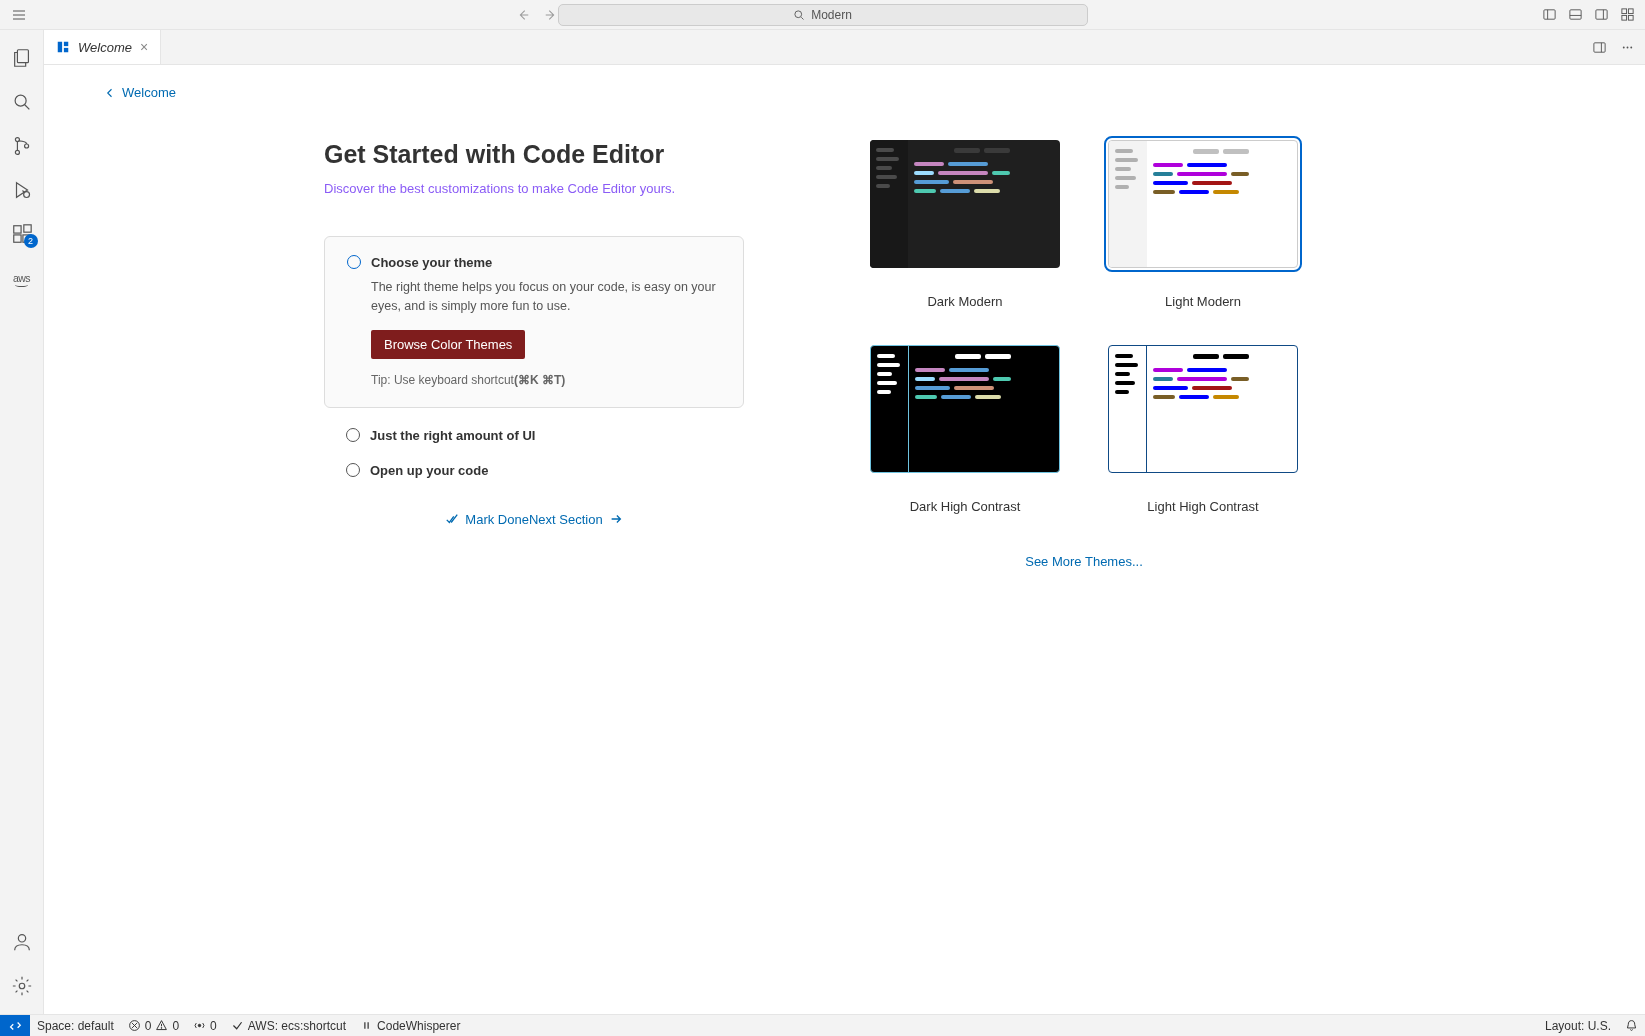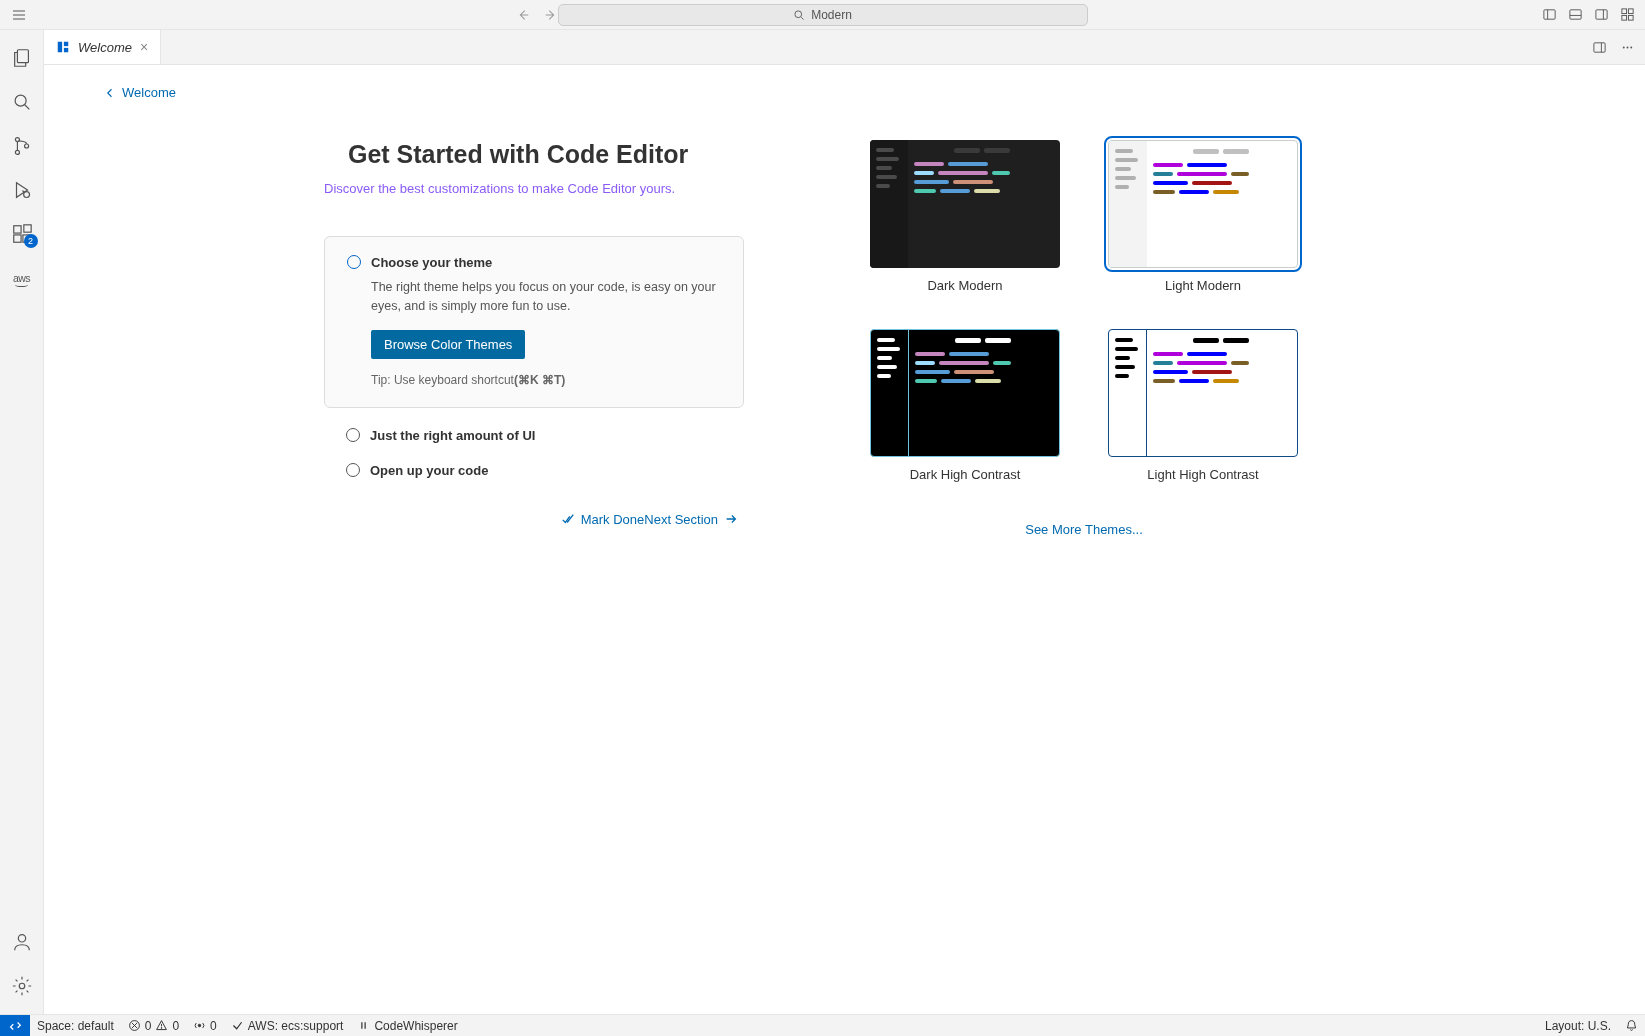--- a/index.html
+++ b/index.html
@@ -38,39 +38,39 @@
   
   .content { flex: 1; overflow: auto; background: #fff; }
   .content-inner { padding: 20px 40px 40px 60px; }
   .breadcrumb { display: flex; align-items: center; gap: 6px; color: #006ab1; font-size: 13px; margin-bottom: 40px; cursor: pointer; }
   .breadcrumb svg { width: 12px; height: 12px; }
   
   .main-row { display: flex; gap: 120px; padding-left: 220px; }
   .left-col { width: 420px; }
   .right-col { flex: 1; }
   
-  h1 { font-size: 25px; font-weight: 600; color: #333; margin-bottom: 12px; margin-left: 24px; }
+  h1 { font-size: 25px; font-weight: 600; color: #333; margin-bottom: 12px; }
   .subtitle { color: #8b5cf6; font-size: 13px; margin-bottom: 40px; }
   
   .step-card { border: 1px solid #ddd; border-radius: 6px; padding: 18px 22px 20px 22px; background: #fafafa; margin-bottom: 10px; }
   .step-row { display: flex; align-items: center; gap: 10px; padding: 10px 0; cursor: pointer; }
   .step-row.plain { padding-left: 22px; }
   .step-radio { width: 14px; height: 14px; border: 1.5px solid #0066cc; border-radius: 50%; flex-shrink: 0; }
   .step-radio.inactive { border-color: #555; }
   .step-title { font-weight: 600; font-size: 13px; color: #333; }
   .step-desc { font-size: 12.5px; color: #555; line-height: 1.5; margin: 8px 0 14px 24px; }
-  .primary-btn { background: #0369a1; color: #fff; border: none; padding: 7px 13px; font-size: 13px; border-radius: 2px; cursor: pointer; margin-left: 24px; }
+  .primary-btn { background: #7f1d1d; color: #fff; border: none; padding: 7px 13px; font-size: 13px; border-radius: 2px; cursor: pointer; margin-left: 24px; }
   .tip { font-size: 12px; color: #666; margin: 14px 0 0 24px; }
   
-  .footer-links { display: flex; justify-content: flex-end; margin-top: 24px; padding: 0 6px; }
+  .footer-links { display: flex; justify-content: center; margin-top: 24px; padding: 0 6px; }
   .link-btn { color: #006ab1; font-size: 13px; display: flex; align-items: center; gap: 6px; cursor: pointer; }
   
   
   .theme-grid { display: grid; grid-template-columns: 1fr 1fr; gap: 36px 36px; width: 440px; }
-  .theme-card { display: flex; flex-direction: column; align-items: center; gap: 10px; }
+  .theme-card { display: flex; flex-direction: column; align-items: center; gap: 26px; }
   .theme-preview { width: 190px; height: 128px; border-radius: 4px; overflow: hidden; cursor: pointer; }
   .theme-preview.selected { outline: 2px solid #0066cc; outline-offset: 2px; border-radius: 4px; }
   .theme-label { font-size: 13px; color: #333; }
   .more-link { grid-column: 1 / -1; text-align: center; color: #006ab1; font-size: 13px; cursor: pointer; margin-top: 4px; }
   
   
   .pv { width: 100%; height: 100%; display: flex; }
   .pv-side { width: 38px; padding: 8px 6px; display: flex; flex-direction: column; gap: 5px; }
   .pv-main { flex: 1; padding: 8px 6px; display: flex; flex-direction: column; gap: 5px; }
   .pv-line { height: 4px; border-radius: 2px; }
@@ -503,21 +503,21 @@
     <svg viewBox="0 0 16 16" fill="none" stroke="currentColor" stroke-width="1.2">
         <circle cx="8" cy="8" r="1.5" fill="currentColor"></circle>
         <path d="M4 5 Q1 8 4 11 M12 5 Q15 8 12 11"></path>
       </svg>
     <span>0</span>
   </div>
   <div class="status-item">
     <svg viewBox="0 0 16 16" fill="none" stroke="currentColor" stroke-width="1.5">
         <path d="M3 8 L7 12 L13 4"></path>
       </svg>
-    <span>AWS: ecs:support</span>
+    <span>AWS: ecs:shortcut</span>
   </div>
   <div class="status-item">
     <svg viewBox="0 0 16 16" fill="none" stroke="currentColor" stroke-width="1.5">
         <line x1="6" y1="4" x2="6" y2="12"></line>
         <line x1="10" y1="4" x2="10" y2="12"></line>
       </svg>
     <span>CodeWhisperer</span>
   </div>
   <div class="status-right">
     <div class="status-item">Layout: U.S.</div>

